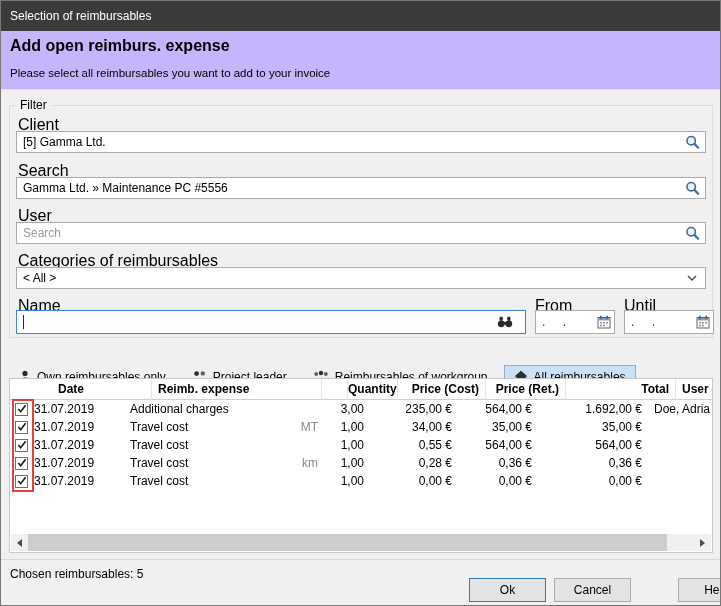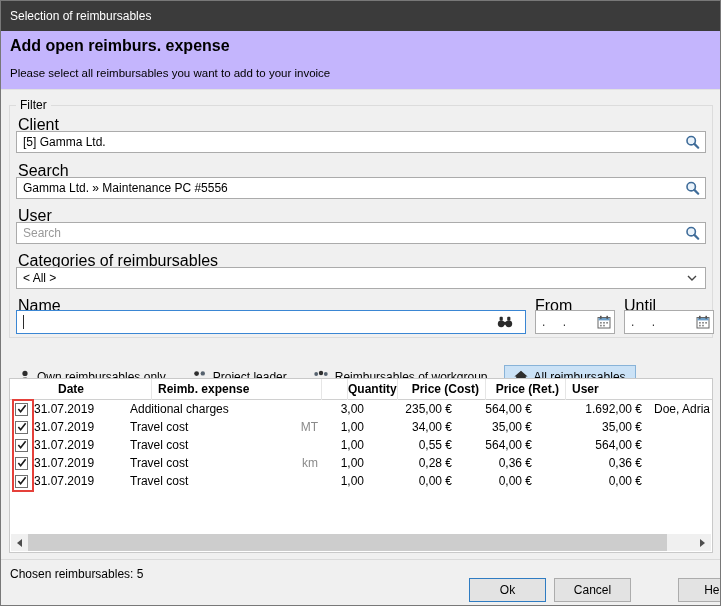--- a/index.html
+++ b/index.html
@@ -230,20 +230,21 @@
     </div>
 
   <div class="tablewrap">
     <div class="thead">
       <div class="cell c-datehead">Date</div>
       <div class="cell c-exp">Reimb. expense</div>
       <div class="cell c-unit"></div>
       <div class="cell c-qty">Quantity</div>
       <div class="cell c-cost">Price (Cost)</div>
       <div class="cell c-ret">Price (Ret.)</div>
+      <div class="cell c-total">Total</div>
       <div class="cell c-user no-bdr">User</div>
     </div>
     <div id="table-rows">
         <div class="trow">
           <div class="cell c-check">
             <span class="checkbox">
               <svg width="10" height="10" viewBox="0 0 11 11">
                 <path d="M1.5 5.5 L4 8.5 L9.5 1.5" fill="none" stroke="#1a1a1a" stroke-width="1.8"></path>
               </svg>
             </span>

